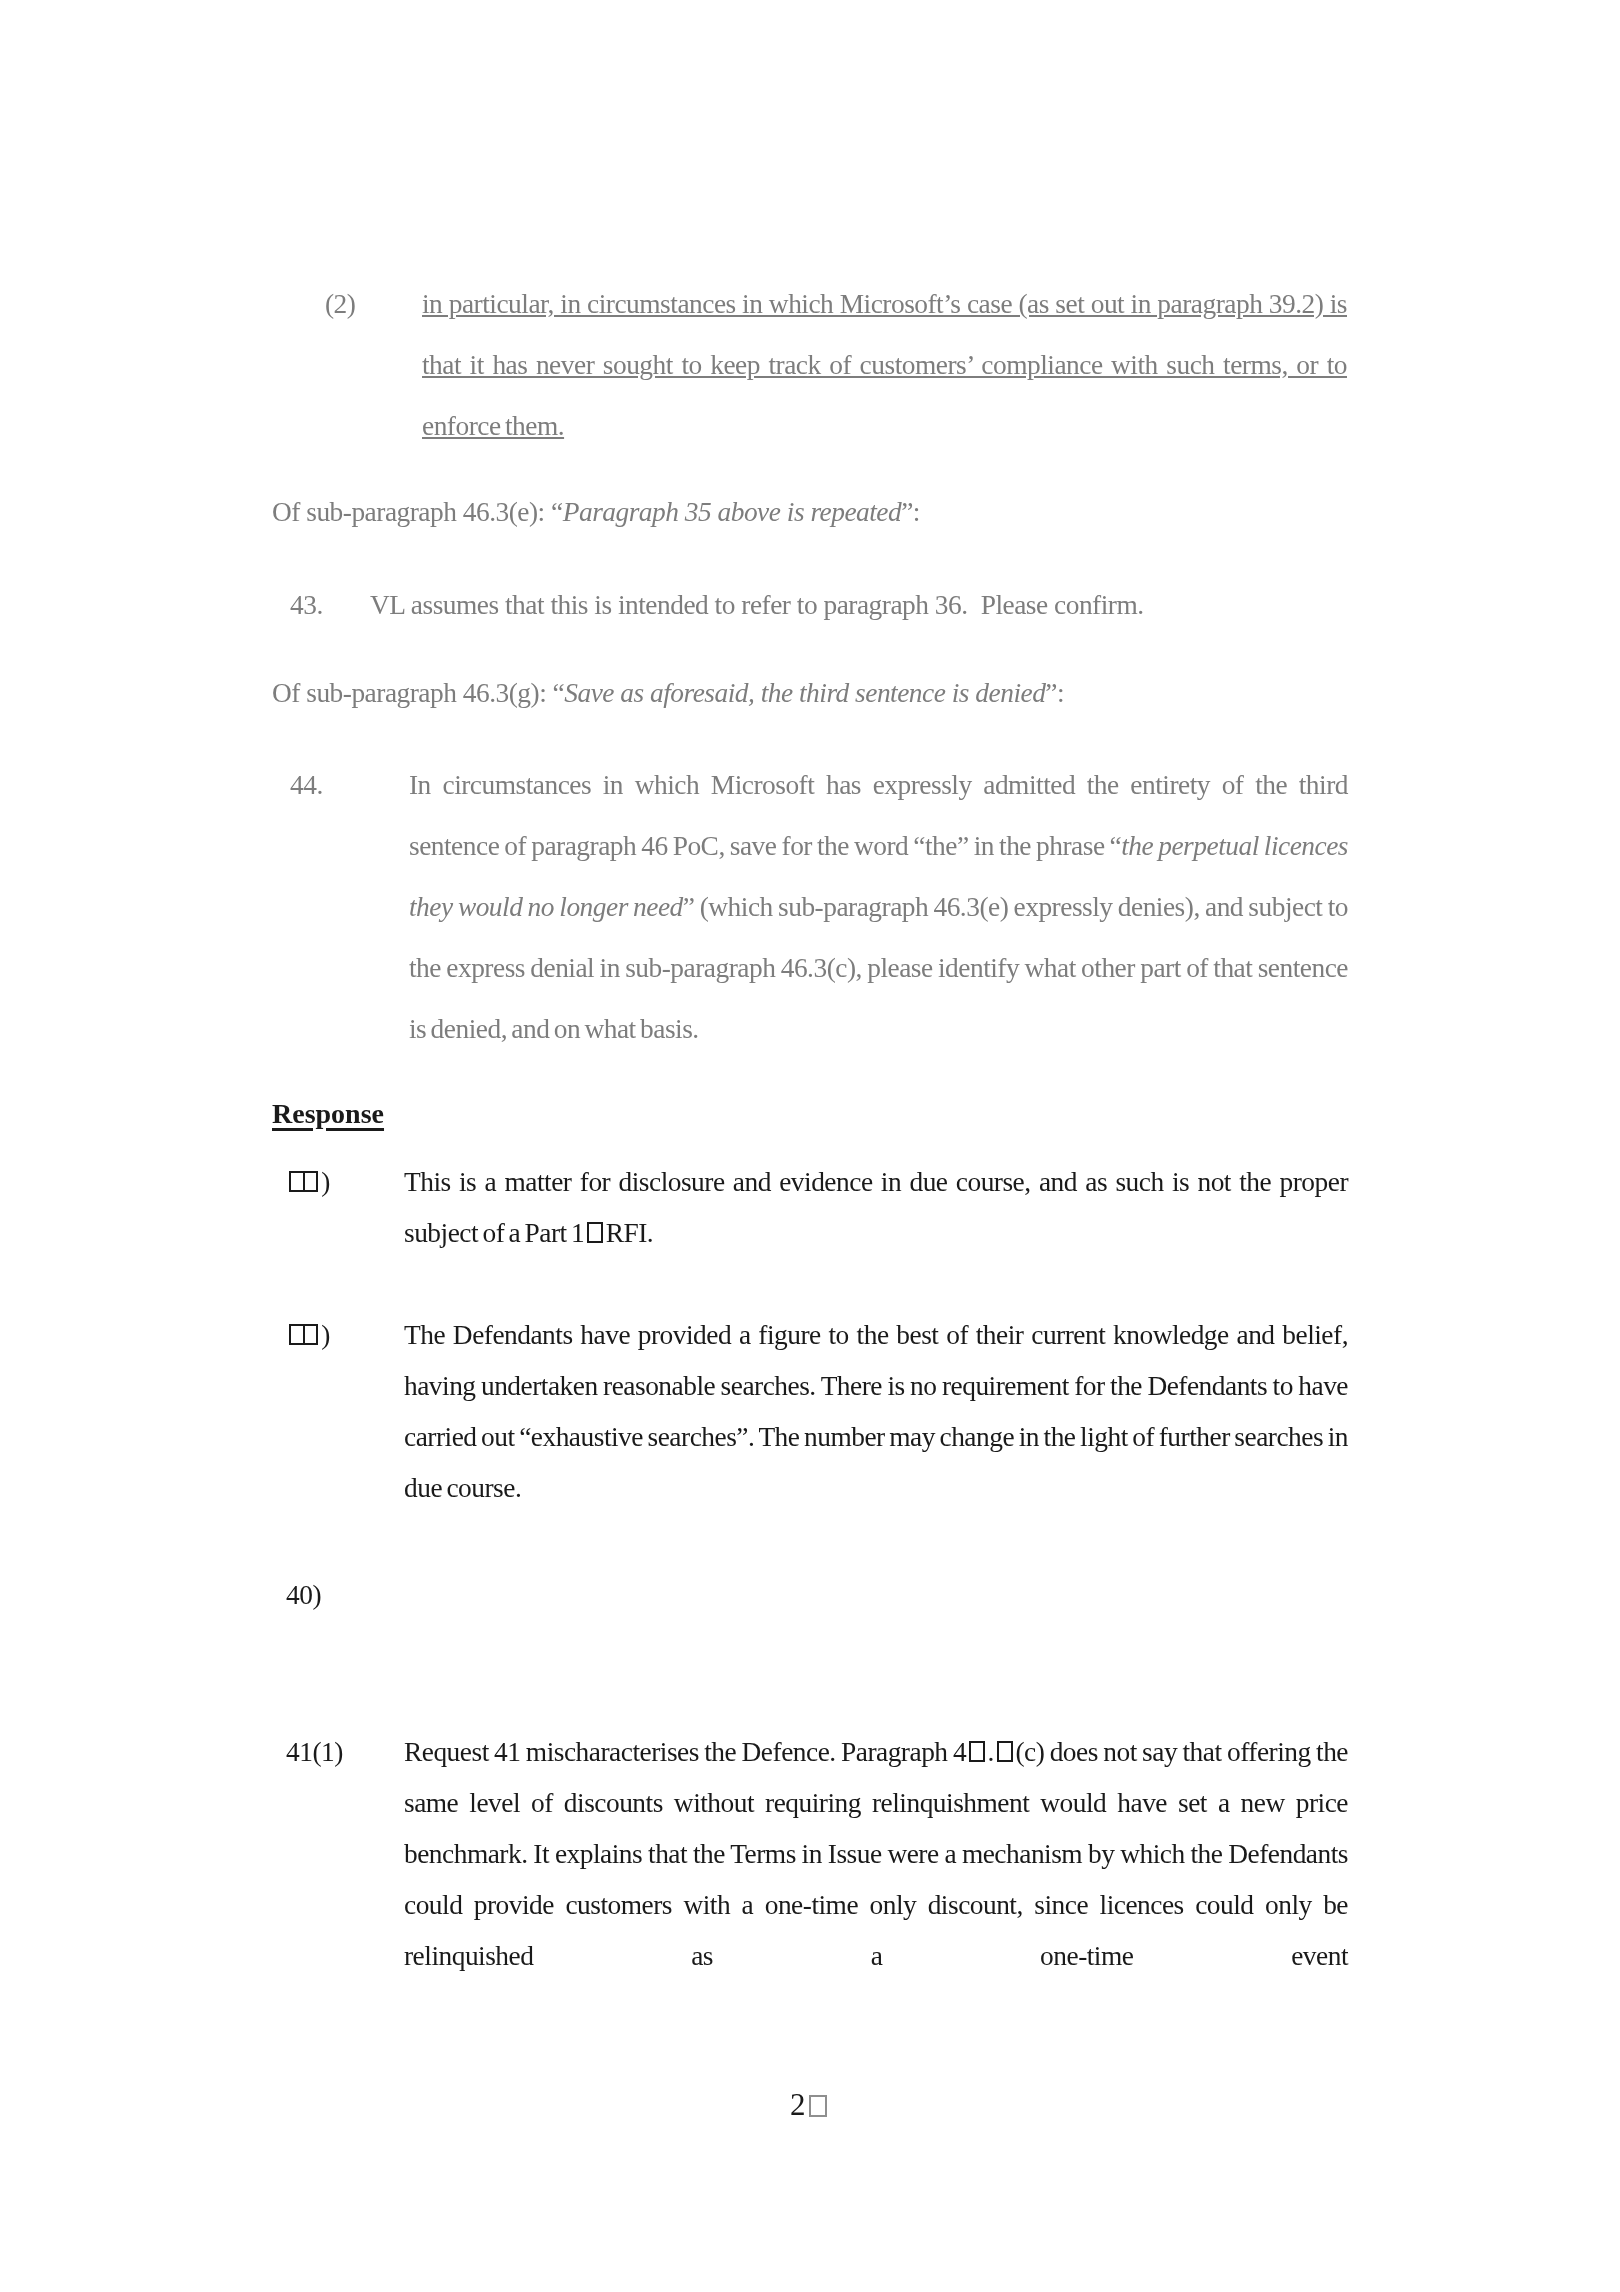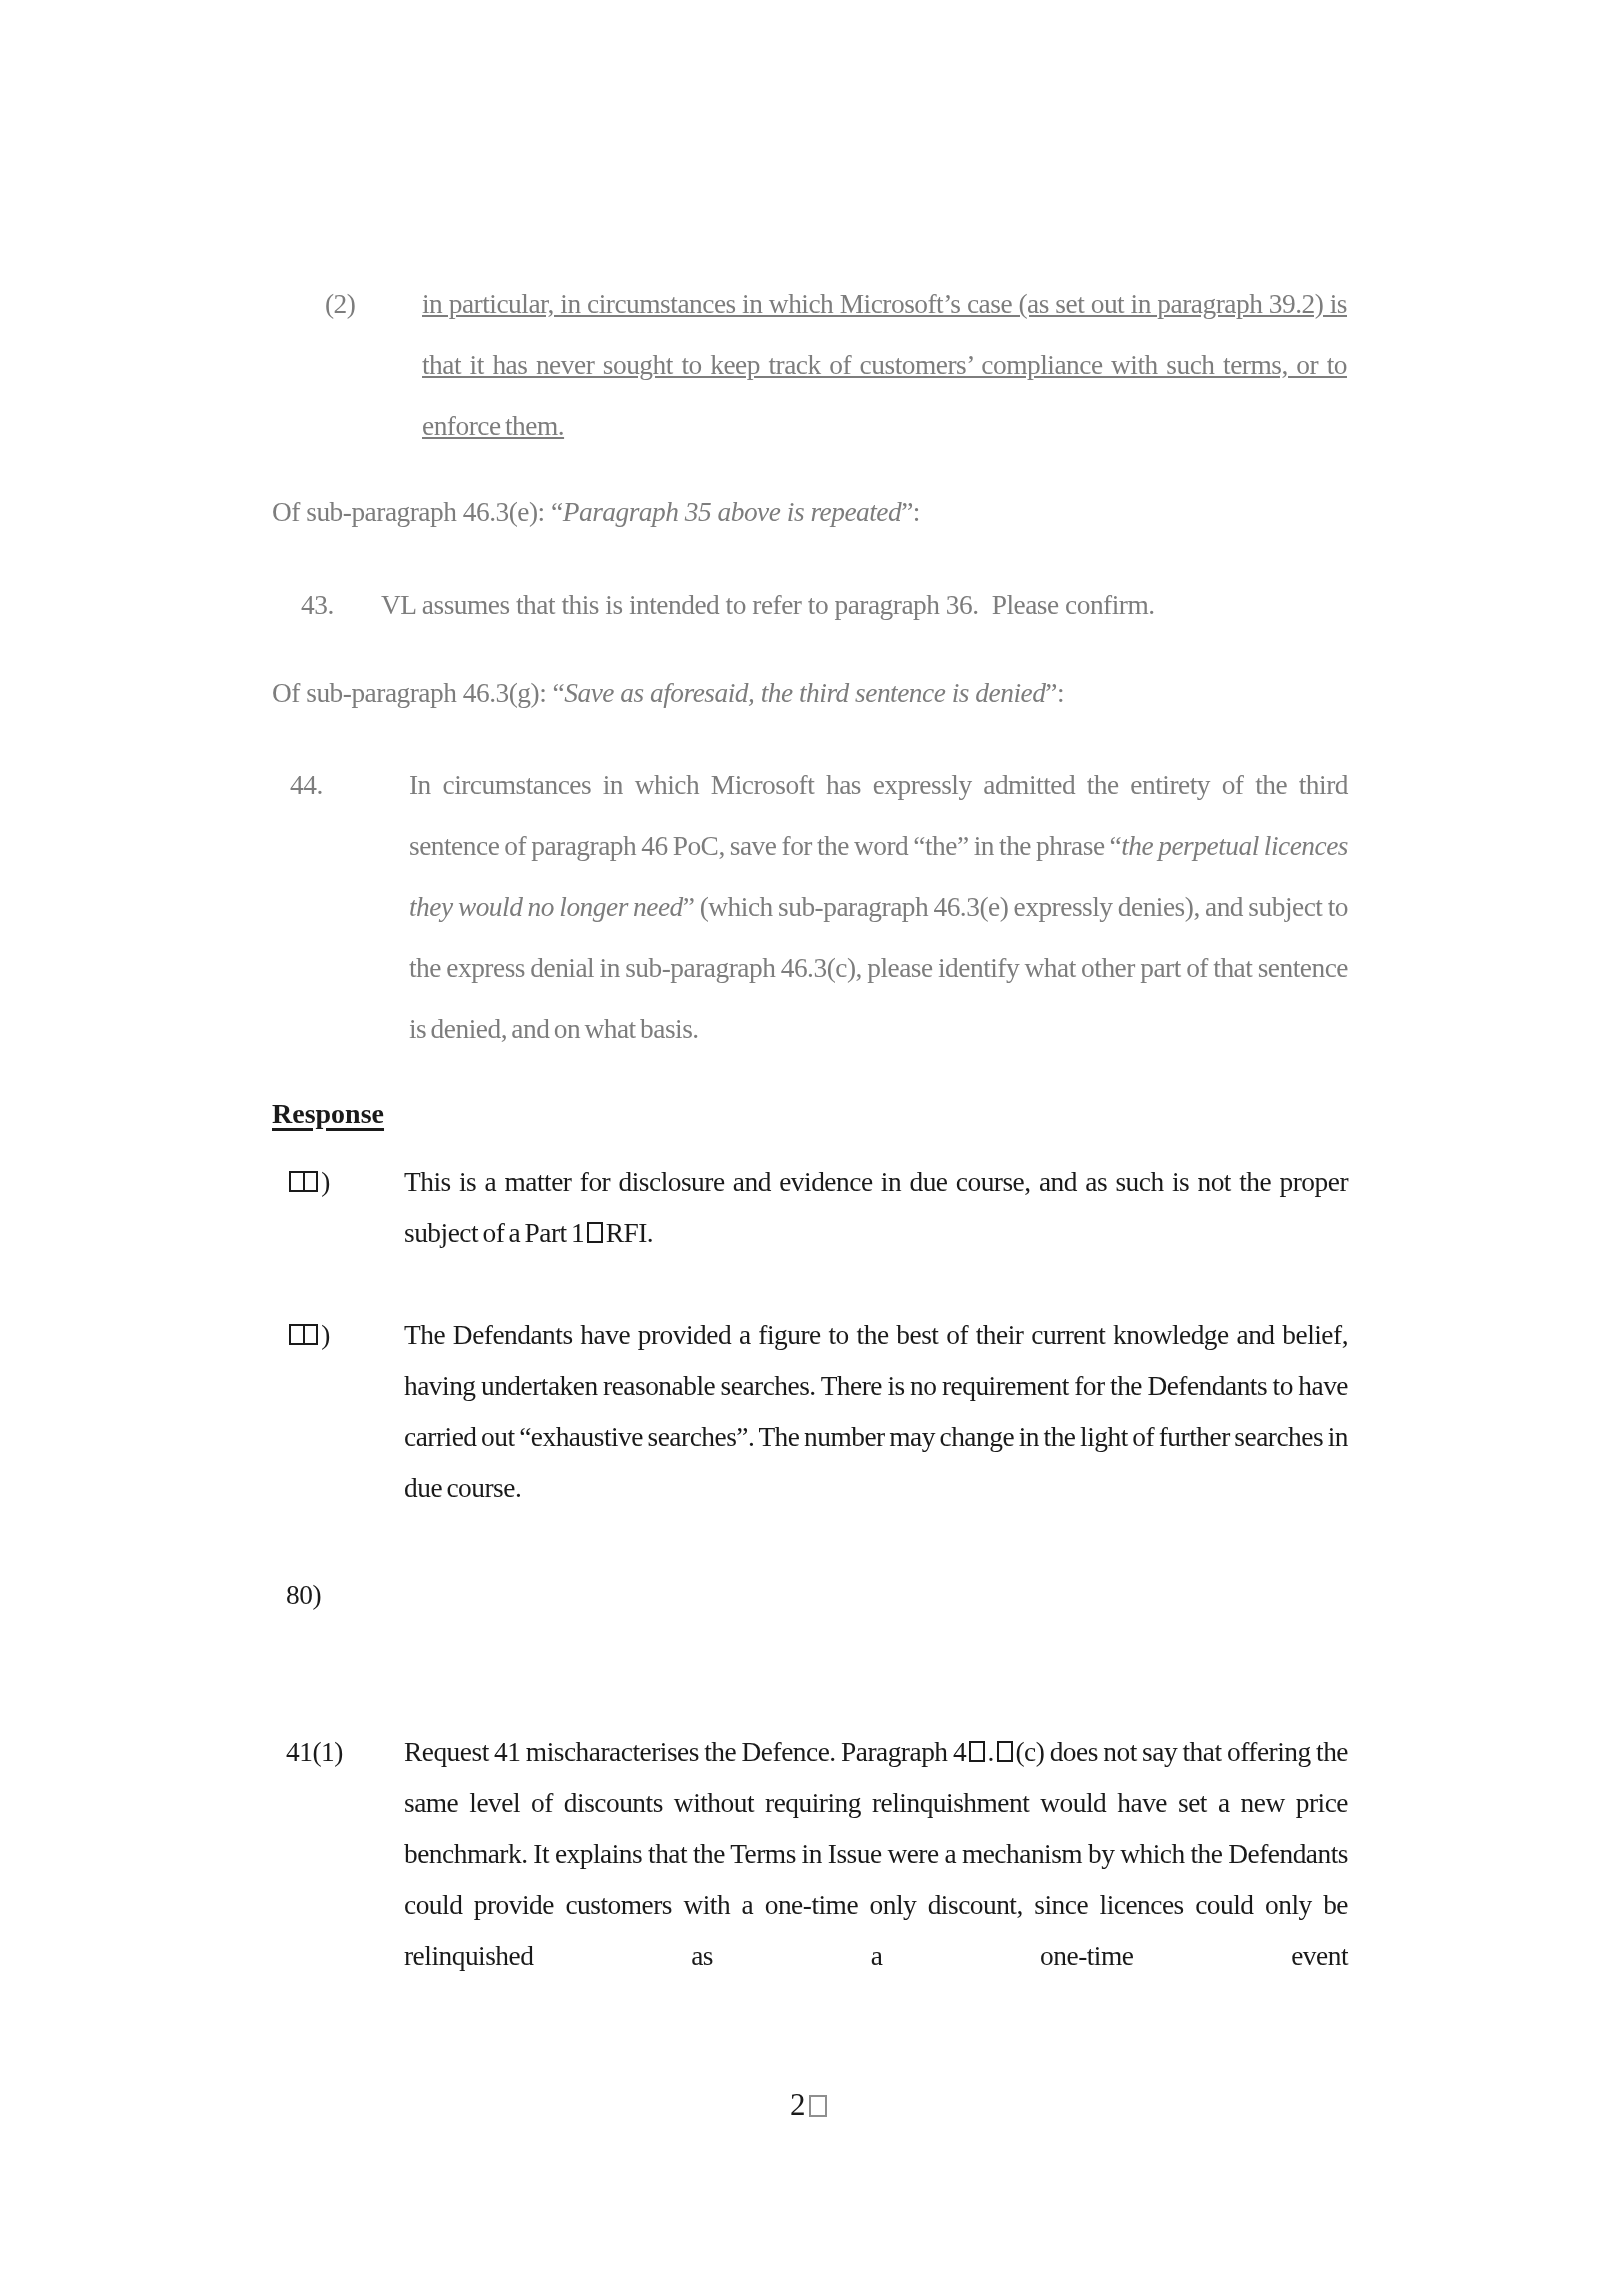--- a/index.html
+++ b/index.html
@@ -18,21 +18,21 @@
   .justify{text-align:justify;word-spacing:-2px;}
   .justify-last{text-align-last:justify;}
   .plabel{position:absolute;left:0;top:0;}
 
   .sp2{left:325px;top:274px;width:1022px;line-height:61px;}
   .sp2 .ptext{margin-left:97px;text-decoration:underline;}
 
   .h46e{left:272px;top:492px;line-height:41px;}
   .h46g{left:272px;top:673px;line-height:41px;font-family:Liberation Serif, serif;}
 
-  .p43{left:290px;top:585px;width:1058px;line-height:41px;margin-left:11px;}
+  .p43{left:290px;top:585px;width:1058px;line-height:41px;}
   .p43 .ptext{margin-left:80px;}
 
   .p44{left:290px;top:755px;width:1058px;line-height:61px;}
   .p44 .ptext{margin-left:119px;}
 
   .resp-h{
     left:272px;top:1093px;
     font-size:28px;line-height:41px;font-weight:bold;
     text-decoration:underline;
     text-decoration-thickness:2.9px;
@@ -98,21 +98,21 @@
     <span class="plabel"><span class="tofu"></span><span class="tofu"></span><span>)</span></span>
     <div class="ptext justify"><span>This is a matter for disclosure and evidence in due course, and as such is not the proper subject of a Part 1</span><span class="tofu"></span><span>RFI.</span></div>
   </div>
 
   <div class="block body-text item item-2">
     <span class="plabel"><span class="tofu"></span><span class="tofu"></span><span>)</span></span>
     <div class="ptext justify"><span>The Defendants have provided a figure to the best of their current knowledge and belief, having undertaken reasonable searches. There is no requirement for the Defendants to have carried out “exhaustive searches”. The number may change in the light of further searches in due course.</span></div>
   </div>
 
   <div class="block body-text item item-3">
-    <span class="plabel"><span>80)</span></span>
+    <span class="plabel"><span>40)</span></span>
   </div>
 
   <div class="block body-text item item-4">
     <span class="plabel"><span>41(1)</span></span>
     <div class="ptext justify justify-last"><span>Request 41 mischaracterises the Defence. Paragraph 4</span><span class="tofu"></span><span>.</span><span class="tofu"></span><span>(c) does not say that offering the same level of discounts without requiring relinquishment would have set a new price benchmark. It explains that the Terms in Issue were a mechanism by which the Defendants could provide customers with a one-time only discount, since licences could only be relinquished as a one-time event</span></div>
   </div>
 
   <div class="block footer"><span>2</span><span class="tofu"></span></div>
 
 </div>

